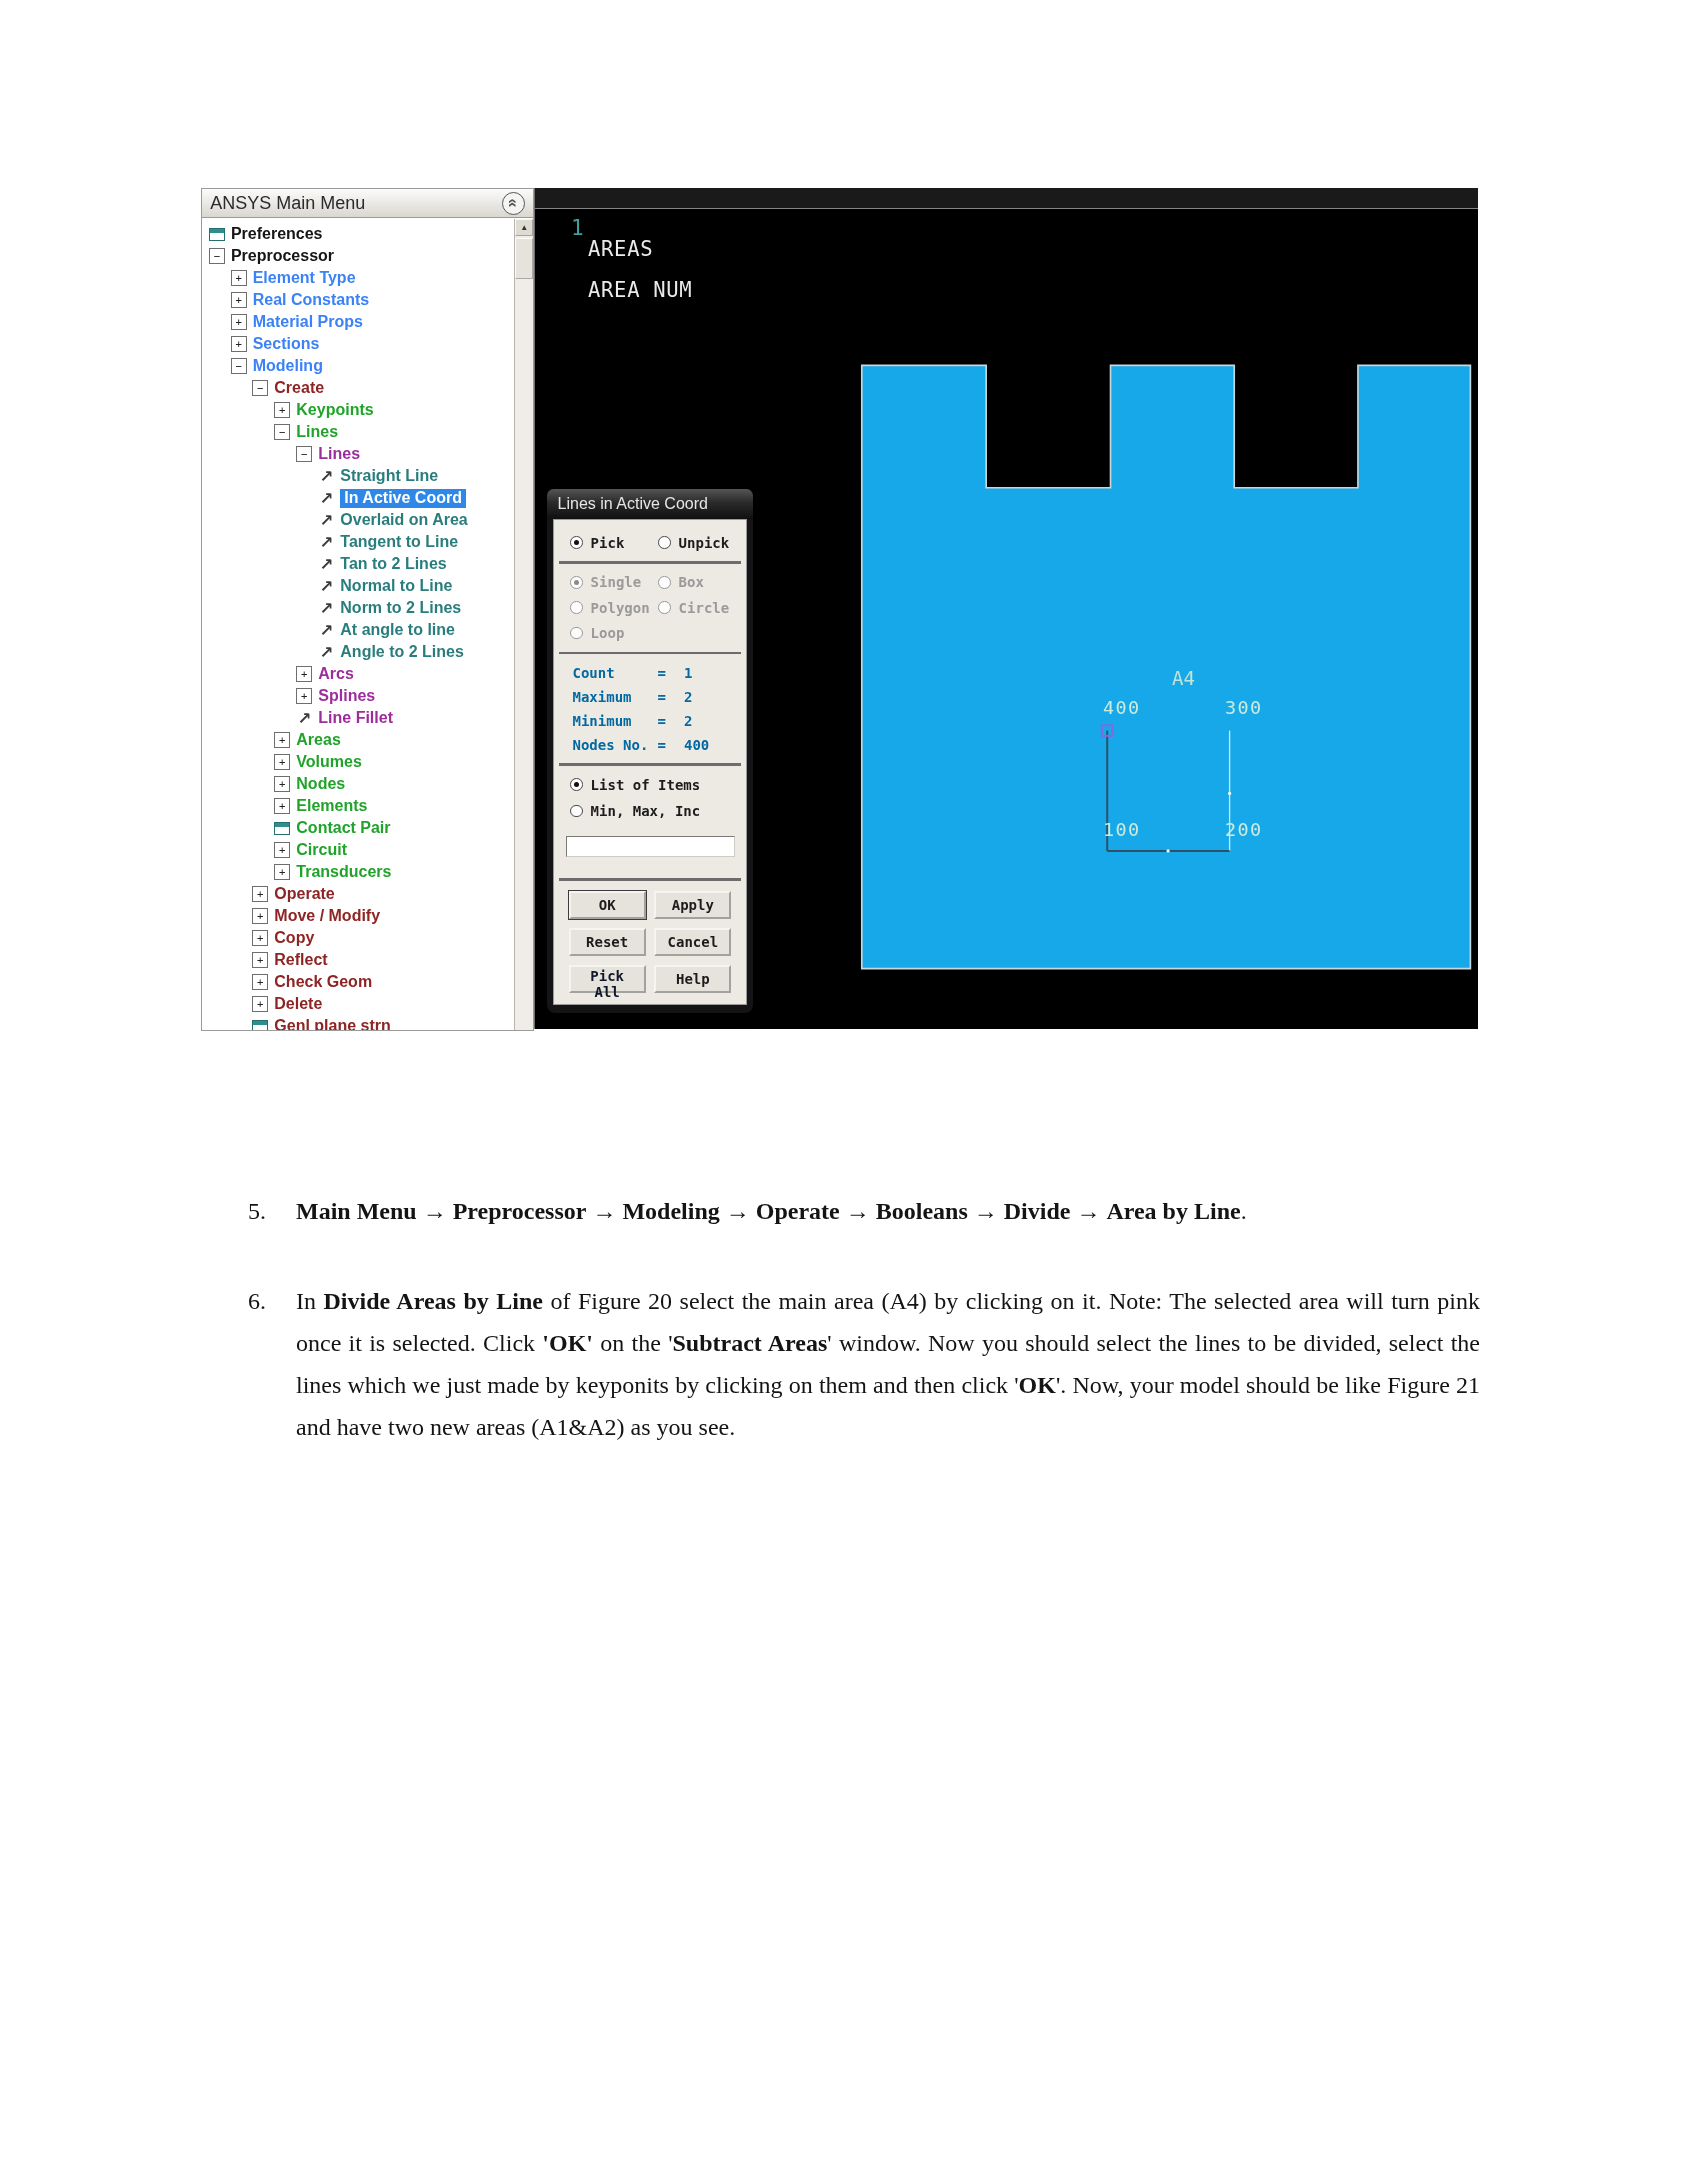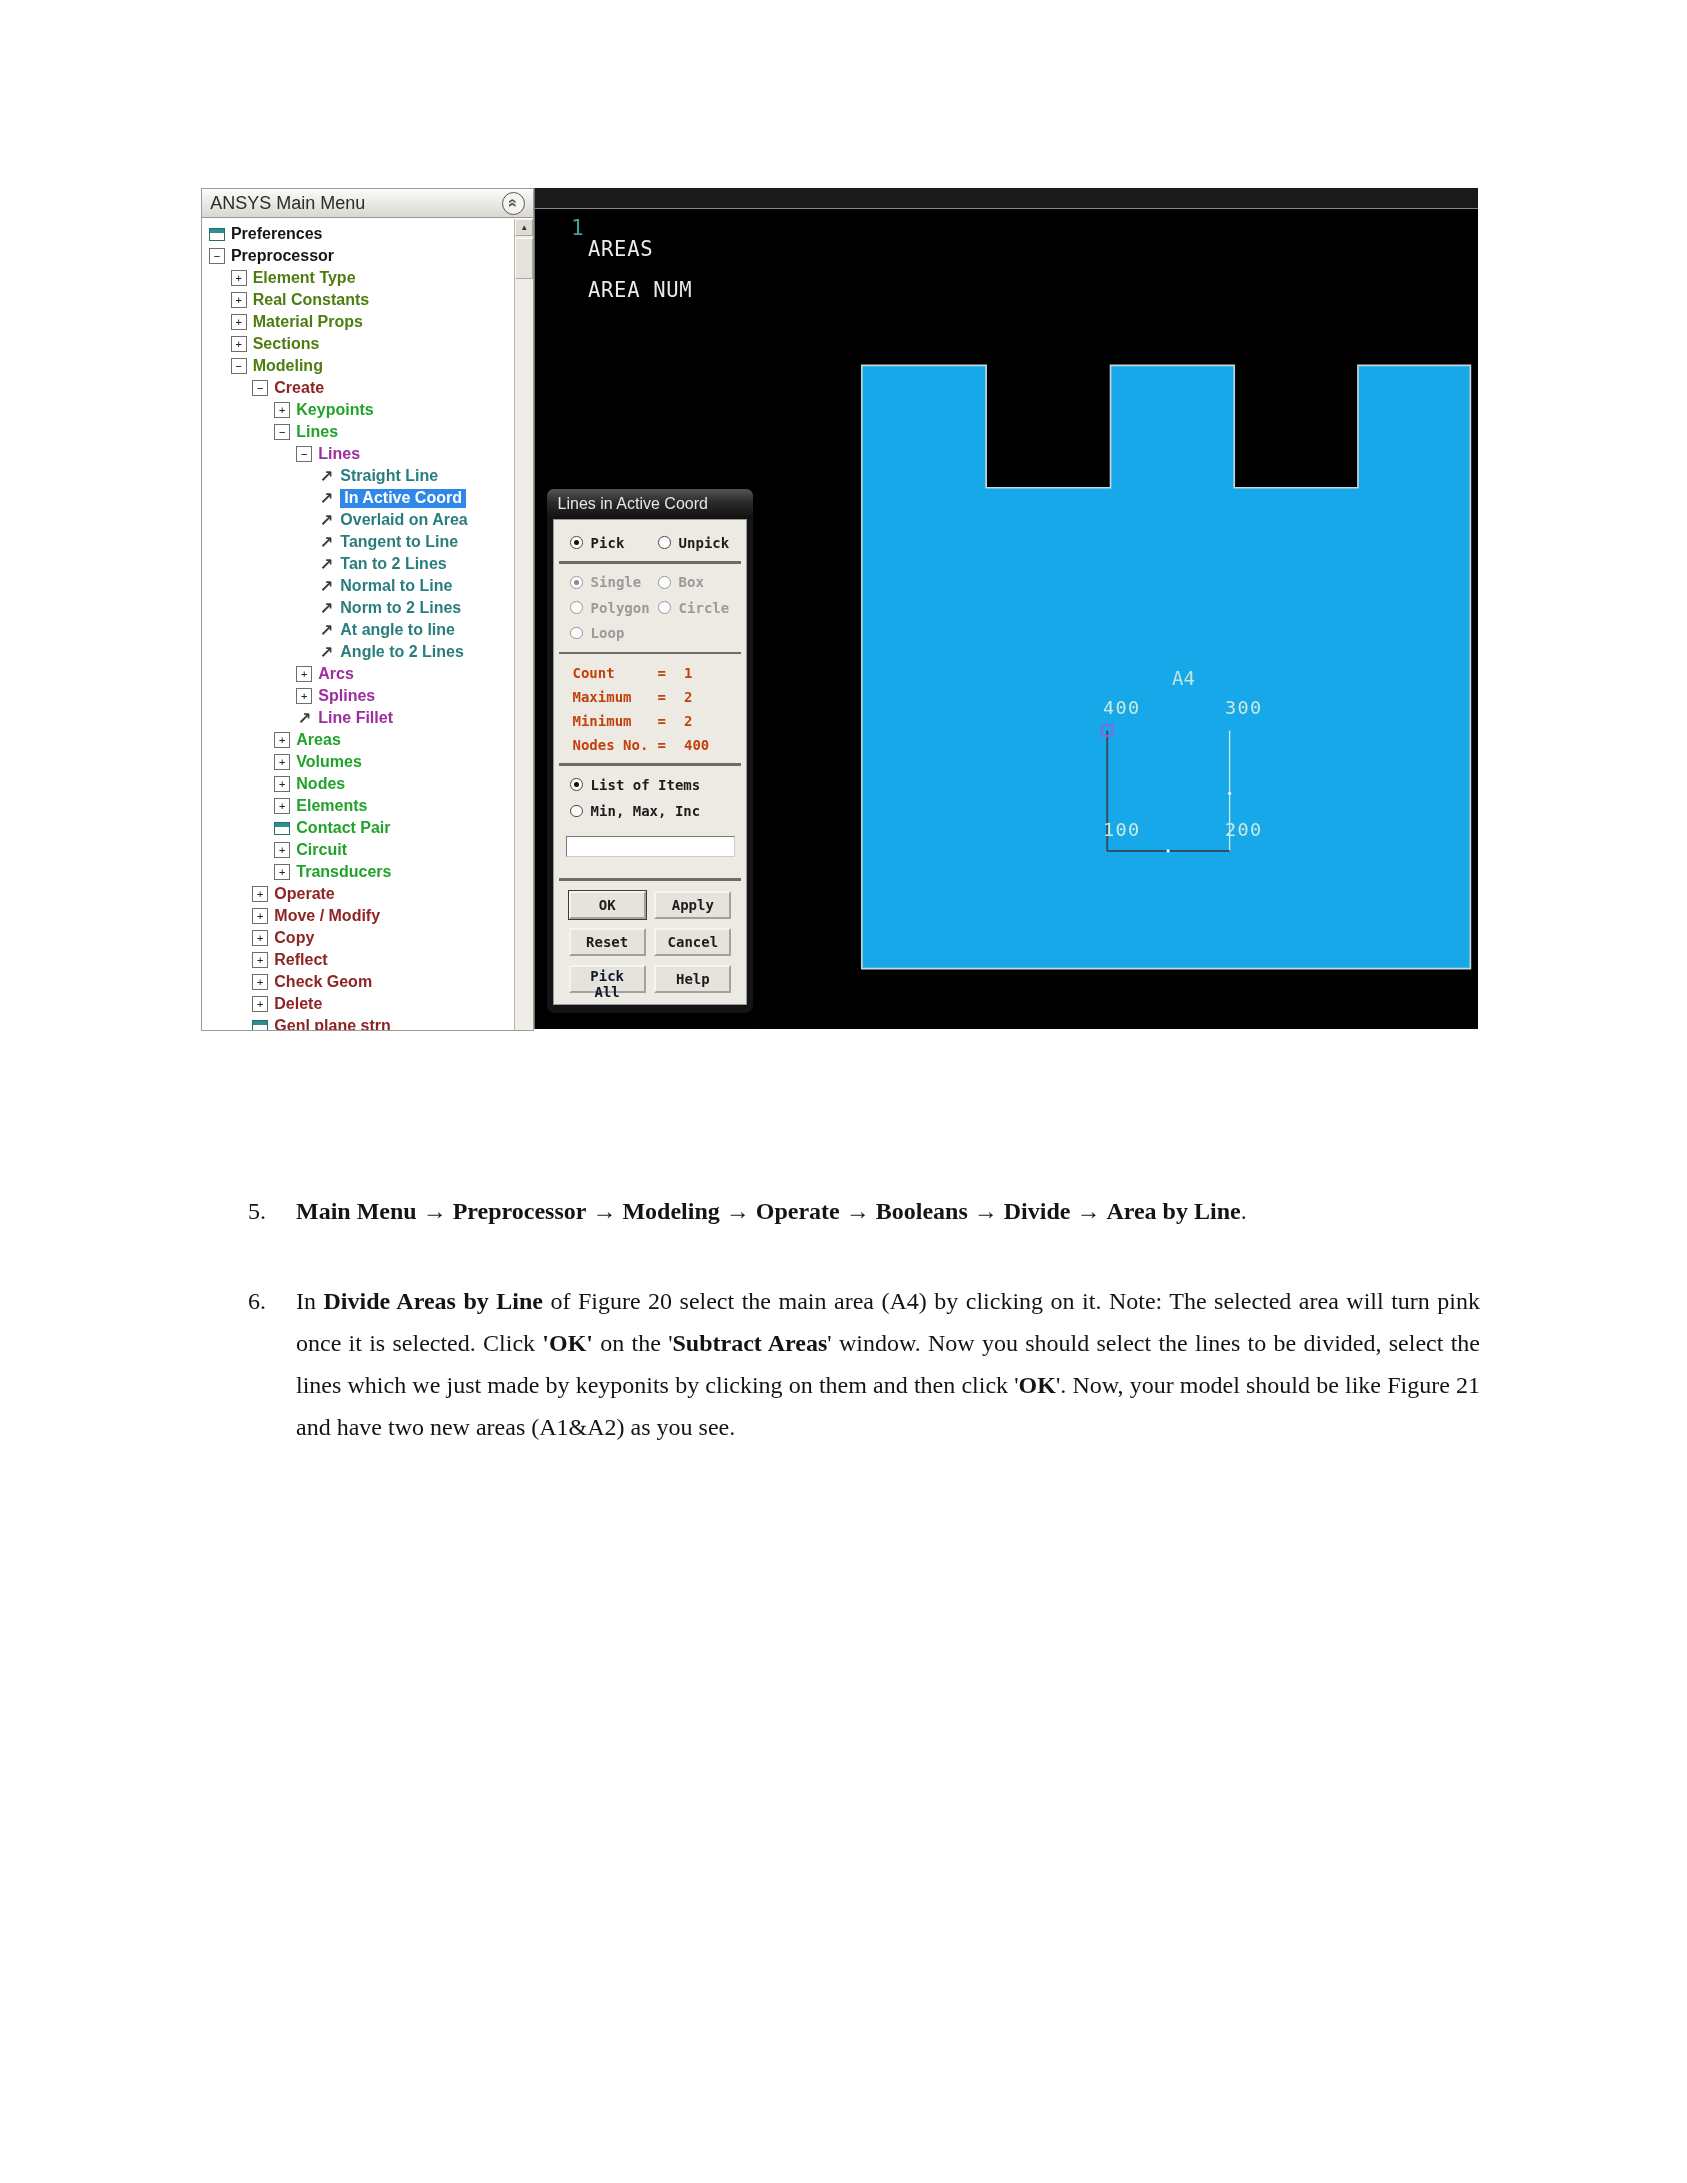--- a/index.html
+++ b/index.html
@@ -19,21 +19,21 @@
   .collapse-btn{width:21px;height:21px;border:1.3px solid #555;border-radius:50%;color:#555;
                 display:flex;align-items:center;justify-content:center;background:#f4f4f2;}
   .collapse-btn span{display:block;transform:rotate(90deg);font-size:16px;font-weight:bold;line-height:1;}
   .menu-tree{position:absolute;left:0;top:30px;right:18px;bottom:0;overflow:hidden;padding-top:4px;}
   .mrow{height:22px;display:flex;align-items:center;gap:6px;font-size:16px;font-weight:bold;white-space:nowrap;}
   .mrow .box{flex:0 0 auto;width:14px;height:14px;border:1px solid #6e6e6e;background:#fff;color:#222;
              display:flex;align-items:center;justify-content:center;font:10.6px/1 "DejaVu Sans Mono",monospace;}
   .mrow .winicon{flex:0 0 auto;width:16px;height:13.2px;border:1.3px solid #23706f;background:#fff;box-sizing:border-box;
                  box-shadow:inset 0 4px 0 #2f8f8e;}
   .mrow .arrow{flex:0 0 auto;width:16px;text-align:center;font-size:16.5px;font-weight:bold;color:#3c3c3c;}
-  .c-black{color:#151515;} .c-navy{color:#4d7c0f;} .c-red{color:#8e2424;}
+  .c-black{color:#151515;} .c-navy{color:#3b82f6;} .c-red{color:#8e2424;}
   .c-green{color:#21a32b;} .c-purple{color:#9c2d9c;} .c-teal{color:#2a7d7d;}
   .sel{background:#2f88e8;color:#ffffff;padding:0.7px 4px;}
   .scrollbar{position:absolute;top:30px;right:0;bottom:0;width:18px;background:#f0ede8;border-left:0.7px solid #b8b4ab;}
   .scroll-up{position:absolute;top:0;left:0;right:0;height:17px;background:#dedbd3;
              border:1.3px outset #f8f8f6;box-sizing:border-box;color:#333;
              display:flex;align-items:center;justify-content:center;font-size:8px;}
   .scroll-thumb{position:absolute;top:18.5px;left:0;right:0;height:41px;background:#e6e3dc;
                 border:1.3px outset #fbfbf9;box-sizing:border-box;}
 
   
@@ -59,21 +59,21 @@
   .dlg-body{position:absolute;left:6px;right:6px;top:30px;bottom:8px;background:#edeae4;
             border:0.7px solid #9a9a9a;box-sizing:border-box;overflow:hidden;}
   .radio{display:inline-flex;align-items:center;gap:8px;font-size:14px;font-weight:bold;color:#1c1c1c;}
   .radio .rb{flex:0 0 auto;width:12.6px;height:12.6px;border-radius:50%;border:1.3px solid #4a4a4a;background:#fdfdfd;
              display:flex;align-items:center;justify-content:center;box-sizing:border-box;}
   .radio .rb i{display:block;width:5.3px;height:5.3px;border-radius:50%;background:#111;}
   .radio.dis{color:#9a9a9a;} .radio.dis .rb{border-color:#9a9a9a;} .radio.dis .rb i{background:#8a8a8a;}
   .grp2{display:grid;grid-template-columns:1fr 1fr;row-gap:9.3px;padding:0 0 0 16px;text-align:right;}
   .sep{height:2.6px;background:#6c6c6c;margin:10.6px 5.3px;}
   .stats{padding-left:18.5px;display:grid;grid-template-columns:85px 26.5px auto;row-gap:8px;
-         font-size:14px;font-weight:bold;color:#c2410c;}
+         font-size:14px;font-weight:bold;color:#0369a1;}
   .grp1{display:grid;row-gap:10.6px;padding-left:16px;}
   .dlg-input{display:block;margin:17px auto 0;width:169px;height:21px;border:1.3px inset #cfccc5;background:#fff;
              font:13.2px "DejaVu Sans Mono",monospace;padding:0 4px;box-sizing:border-box;}
   .btns{display:grid;grid-template-columns:1fr 1fr;gap:8.6px;padding:0 14.6px;}
   .btn{height:28px;background:#e6e3dc;border:2px outset #f6f4f0;font:bold 14px "DejaVu Sans Mono",monospace;
        color:#1c1c1c;}
   .btn.default{outline:1.3px solid #3c3c3c;}
   .btn.dis{color:#0f172a;}
 
   

